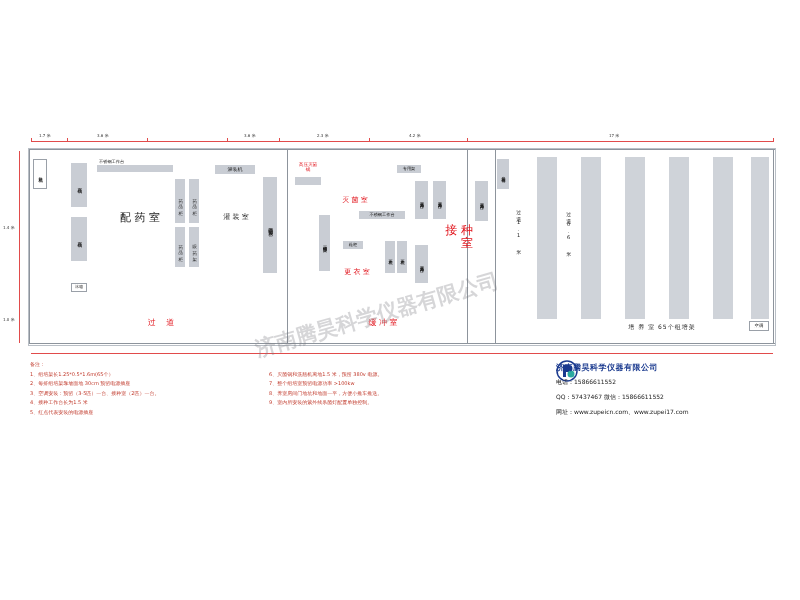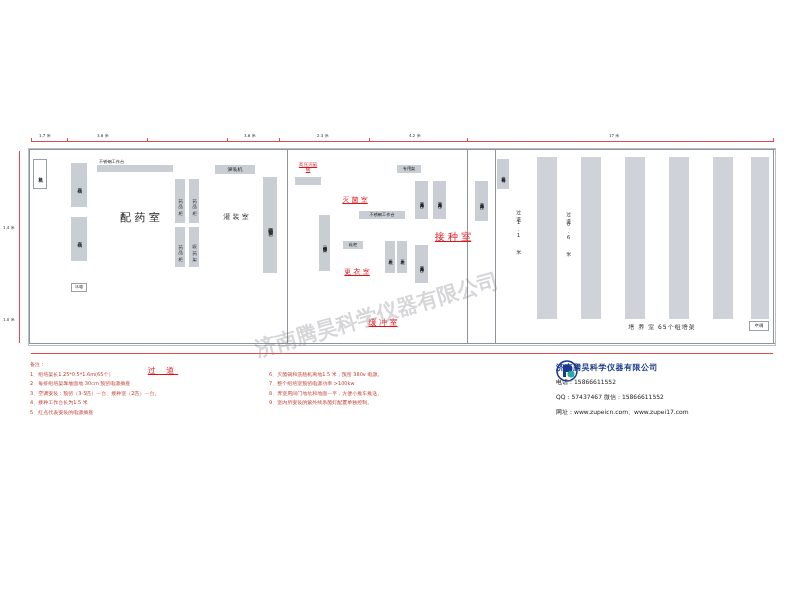--- a/index.html
+++ b/index.html
@@ -8,21 +8,21 @@
     font-family:"DejaVu Sans","Liberation Sans",sans-serif;
     overflow:hidden;position:relative;
   }
   #stage{position:absolute;left:0;top:0;width:800px;height:600px;}
 
   
   .box{position:absolute;box-sizing:border-box;display:flex;align-items:center;justify-content:center;
        text-align:center;line-height:1.05;font-size:5px;color:#1a1a1a;}
   .gray{background:#c9cdd4;}
   .white{background:#ffffff;border:0.6px solid #9aa0a8;}
-  .red{color:#e1121a;text-decoration:underline;}
+  .red{color:#e1121a;}
   .vert{writing-mode:vertical-rl;text-orientation:upright;letter-spacing:0.5px;}
 
   
   #plan{position:absolute;left:28px;top:148px;width:746px;height:196px;border:0.8px solid #b9bfc6;background:#fff;}
   #plan .wall{position:absolute;background:#8d949c;}
 
   
   .dimline{position:absolute;background:#e14b4b;height:0.6px;}
   .dimv{position:absolute;background:#e14b4b;width:0.6px;}
   .dimtxt{position:absolute;font-size:4px;color:#333;white-space:nowrap;}
@@ -102,21 +102,21 @@
     <div class="box gray vert" style="left:160px;top:78px;width:10px;height:40px;font-size:4.4px;">眼 药 架</div>
 
     <div class="box gray" style="left:186px;top:16px;width:40px;height:9px;font-size:5px;">灌装机</div>
 
     <div class="box" style="left:186px;top:62px;width:42px;height:14px;font-size:7px;">灌 装 室</div>
 
     <div class="box gray vert" style="left:234px;top:28px;width:14px;height:96px;font-size:5px;">不锈钢灌装台</div>
 
     <div class="box white" style="left:42px;top:134px;width:16px;height:9px;font-size:4px;">冰箱</div>
 
-    <div class="box red" style="left:104px;top:168px;width:60px;height:12px;font-size:8px;letter-spacing:4px;margin-top:48px;">过    道</div>
+    <div class="box red" style="left:104px;top:168px;width:60px;height:12px;font-size:8px;letter-spacing:4px;">过    道</div>
 
     <div class="box red" style="left:268px;top:10px;width:22px;height:16px;font-size:4.6px;line-height:1.2;">高压灭菌锅</div>
     <div class="box gray" style="left:266px;top:28px;width:26px;height:8px;"></div>
 
     <div class="box red" style="left:306px;top:46px;width:40px;height:12px;font-size:7px;">灭 菌 室</div>
 
     <div class="box gray vert" style="left:290px;top:66px;width:11px;height:56px;font-size:4.2px;">不锈钢操作架</div>
 
     <div class="box gray" style="left:314px;top:92px;width:20px;height:8px;font-size:4.2px;">鞋柜</div>
 
@@ -129,21 +129,21 @@
 
     <div class="box gray" style="left:368px;top:16px;width:24px;height:8px;font-size:4.2px;">专用架</div>
 
     <div class="box gray vert" style="left:386px;top:32px;width:13px;height:38px;font-size:4px;">双人超净工作台</div>
     <div class="box gray vert" style="left:404px;top:32px;width:13px;height:38px;font-size:4px;">双人超净工作台</div>
     <div class="box gray vert" style="left:386px;top:96px;width:13px;height:38px;font-size:4px;">双人超净工作台</div>
     <div class="box gray vert" style="left:446px;top:32px;width:13px;height:40px;font-size:4px;">双人超净工作台</div>
 
     <div class="box gray" style="left:330px;top:62px;width:46px;height:8px;font-size:4.2px;">不锈钢工作台</div>
 
-    <div class="box red" style="left:404px;top:82px;width:40px;height:12px;font-size:10px;">接 种 室</div>
+    <div class="box red" style="left:404px;top:82px;width:40px;height:12px;font-size:12px;text-align:right;">接 种 室</div>
 
     <div class="box gray vert" style="left:468px;top:10px;width:12px;height:30px;font-size:4px;">光照培养箱</div>
 
     <div class="box vert" style="left:482px;top:48px;width:14px;height:56px;font-size:5px;">过 道 1.1 米</div>
 
     <div class="hatch" style="left:508px;top:8px;width:20px;height:162px;"></div>
     <div class="hatch" style="left:552px;top:8px;width:20px;height:162px;"></div>
     <div class="hatch" style="left:596px;top:8px;width:20px;height:162px;"></div>
     <div class="hatch" style="left:640px;top:8px;width:20px;height:162px;"></div>
     <div class="hatch" style="left:684px;top:8px;width:20px;height:162px;"></div>

